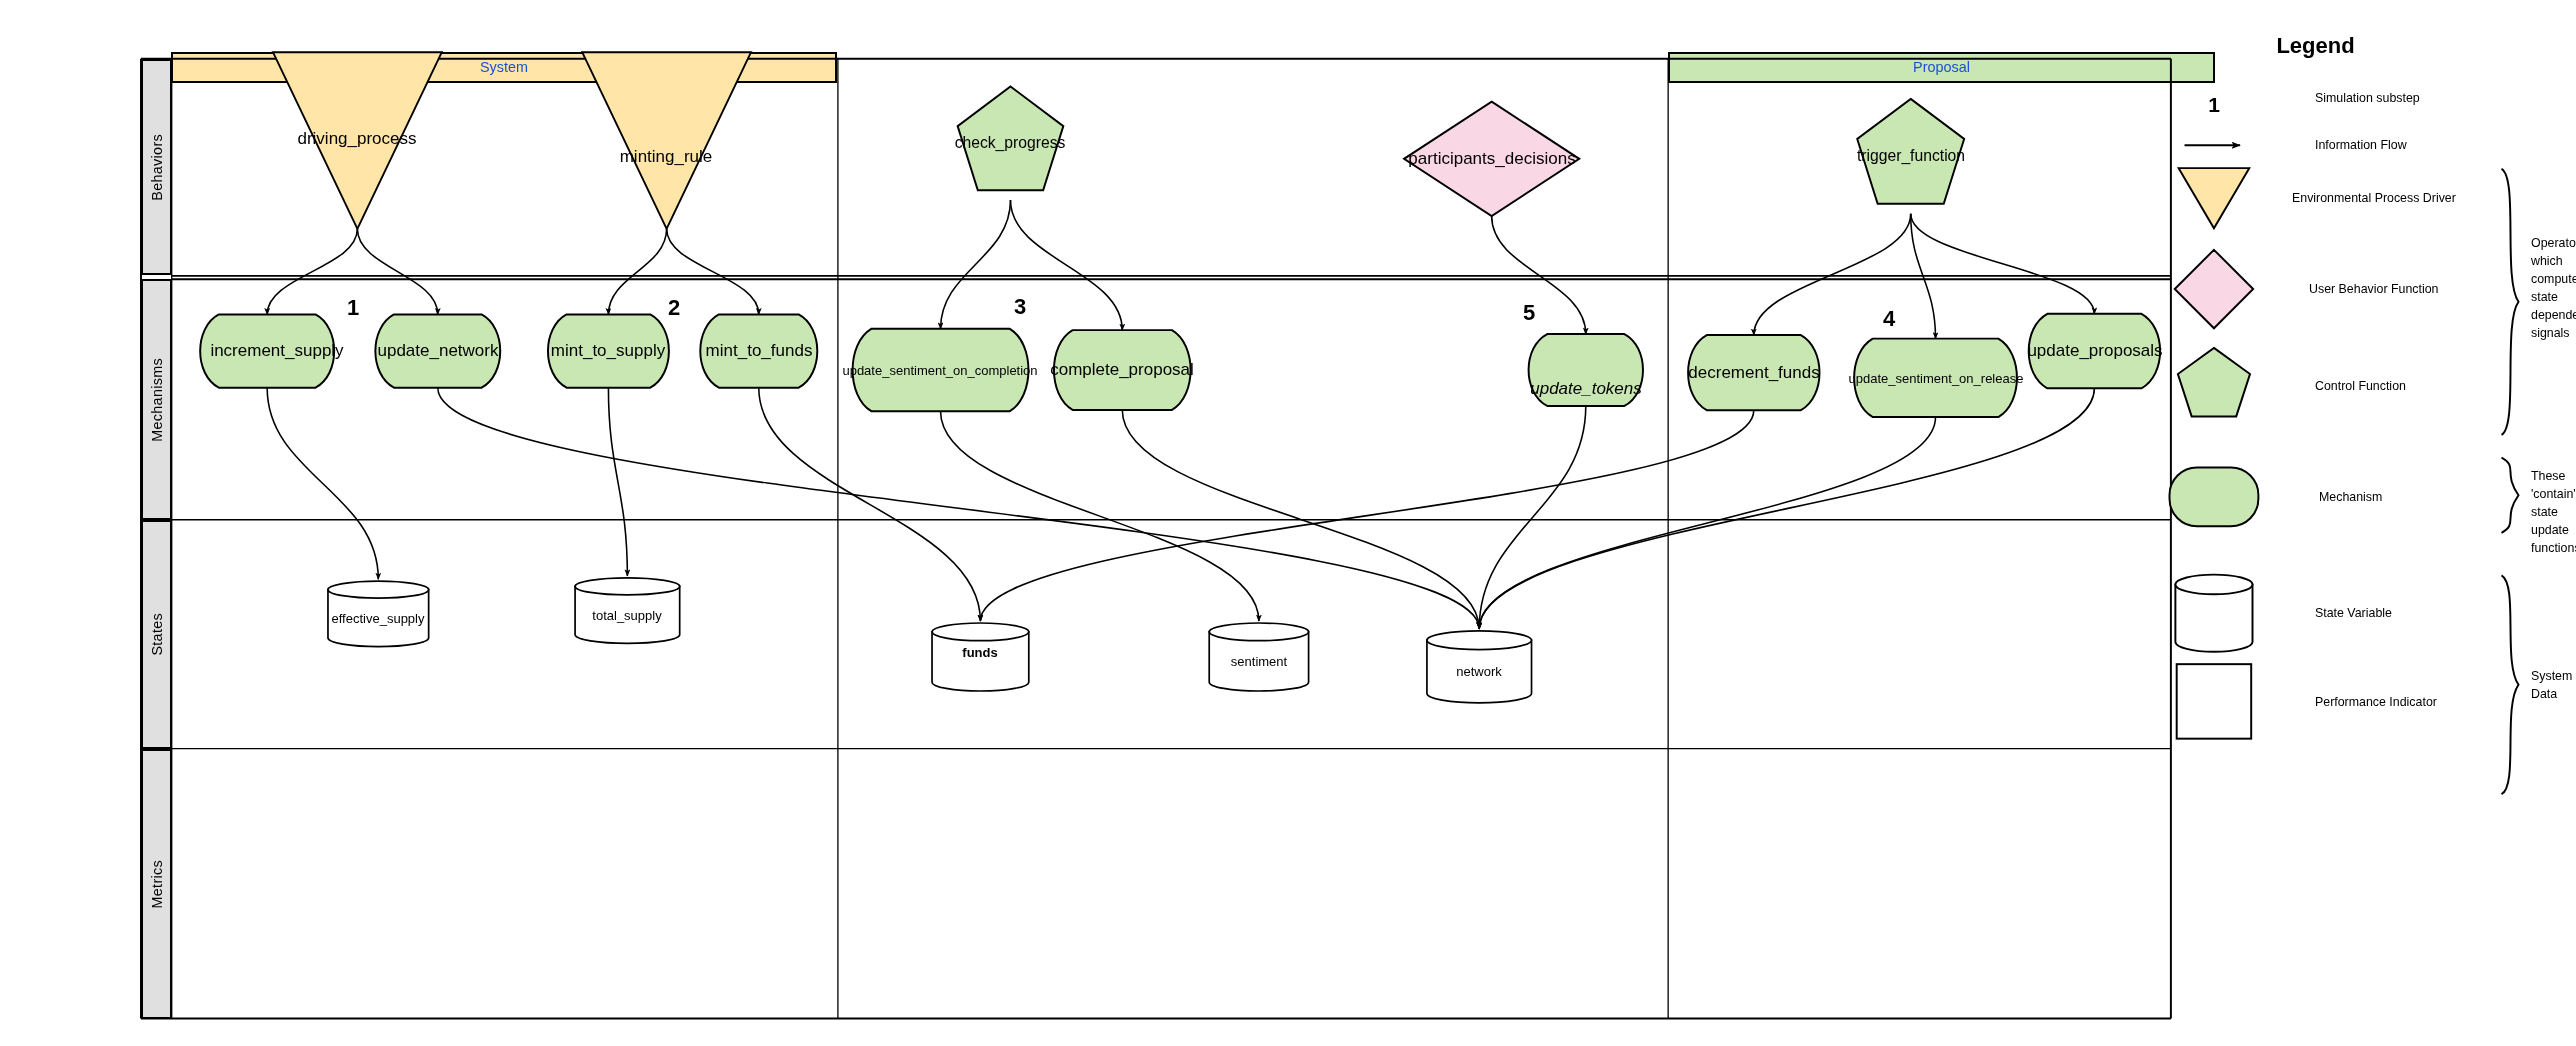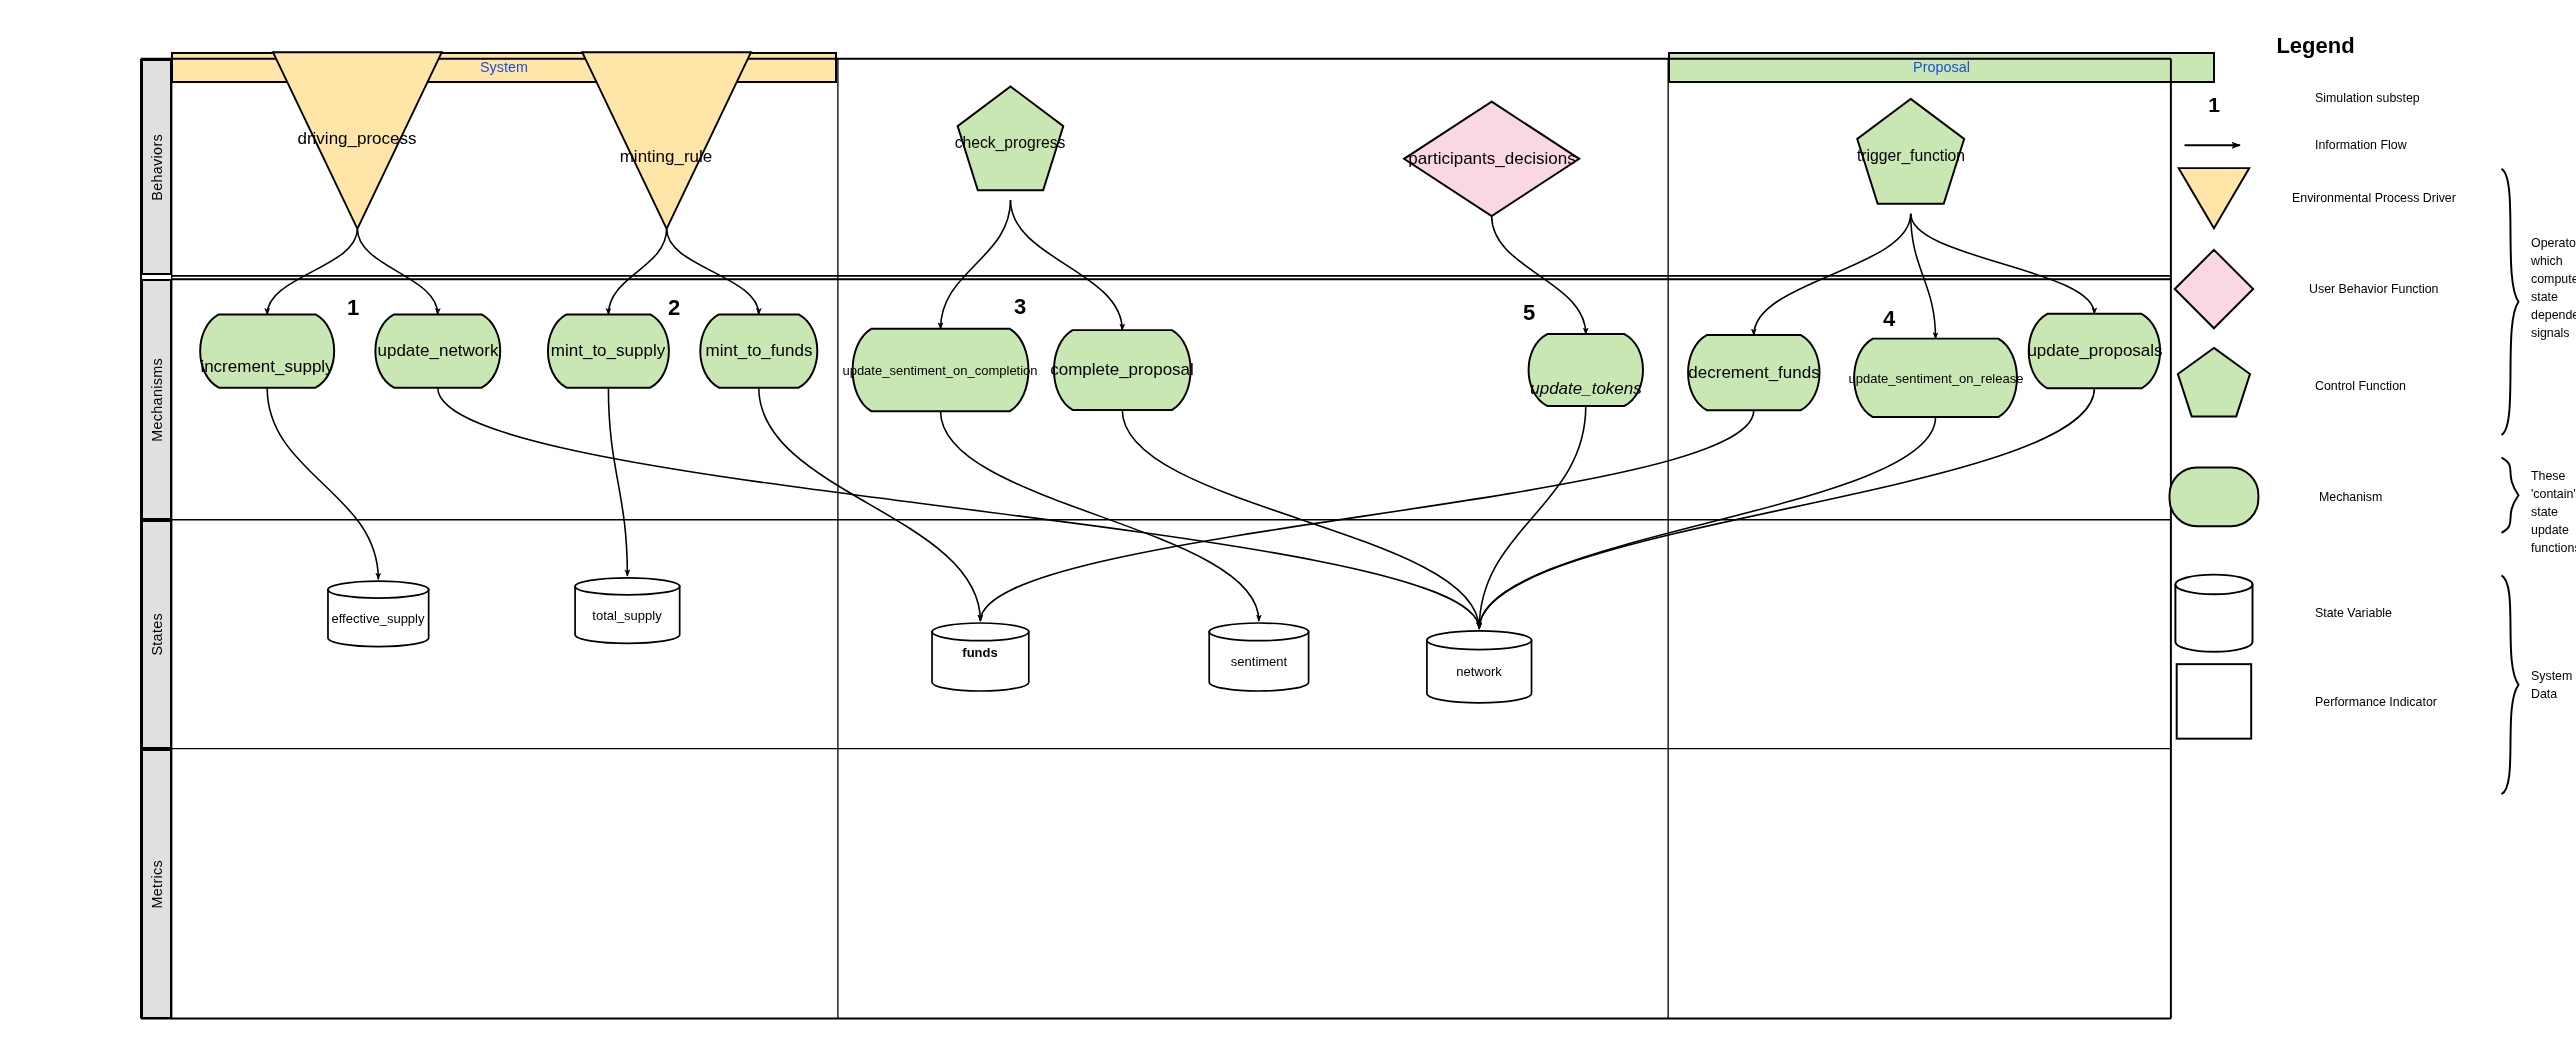--- a/index.html
+++ b/index.html
@@ -182,21 +182,21 @@
         </g>
       </g>
   </svg>
 
   <div id="labels" class="htm" style="left:0;top:0;">
       <div class="nlabel f22" style="left: 357px; top: 139px;">driving_process</div>
       <div class="nlabel f22" style="left: 666px; top: 157px;">minting_rule</div>
       <div class="nlabel f24" style="left: 1010px; top: 143px;">check_progress</div>
       <div class="nlabel f22" style="left: 1492px; top: 159px;">participants_decisions</div>
       <div class="nlabel f24" style="left: 1911px; top: 156px;">trigger_function</div>
-      <div class="nlabel f22" style="left: 267px; top: 351px; margin-top: 16px;">increment_supply</div>
+      <div class="nlabel f22" style="left: 277px; top: 351px;">increment_supply</div>
       <div class="nlabel f22" style="left: 438px; top: 351px;">update_network</div>
       <div class="nlabel f22" style="left: 608px; top: 351px;">mint_to_supply</div>
       <div class="nlabel f22" style="left: 759px; top: 351px;">mint_to_funds</div>
       <div class="nlabel f20" style="left: 940px; top: 370px;">update_sentiment_on_completion</div>
       <div class="nlabel f22" style="left: 1122px; top: 370px;">complete_proposal</div>
       <div class="nlabel f22" style="left: 1586px; top: 389px; font-style: italic;">update_tokens</div>
       <div class="nlabel f22" style="left: 1754px; top: 373px;">decrement_funds</div>
       <div class="nlabel f20" style="left: 1936px; top: 378px;">update_sentiment_on_release</div>
       <div class="nlabel f22" style="left: 2095px; top: 351px;">update_proposals</div>
       <div class="nlabel f20" style="left: 378px; top: 618px;">effective_supply</div>

